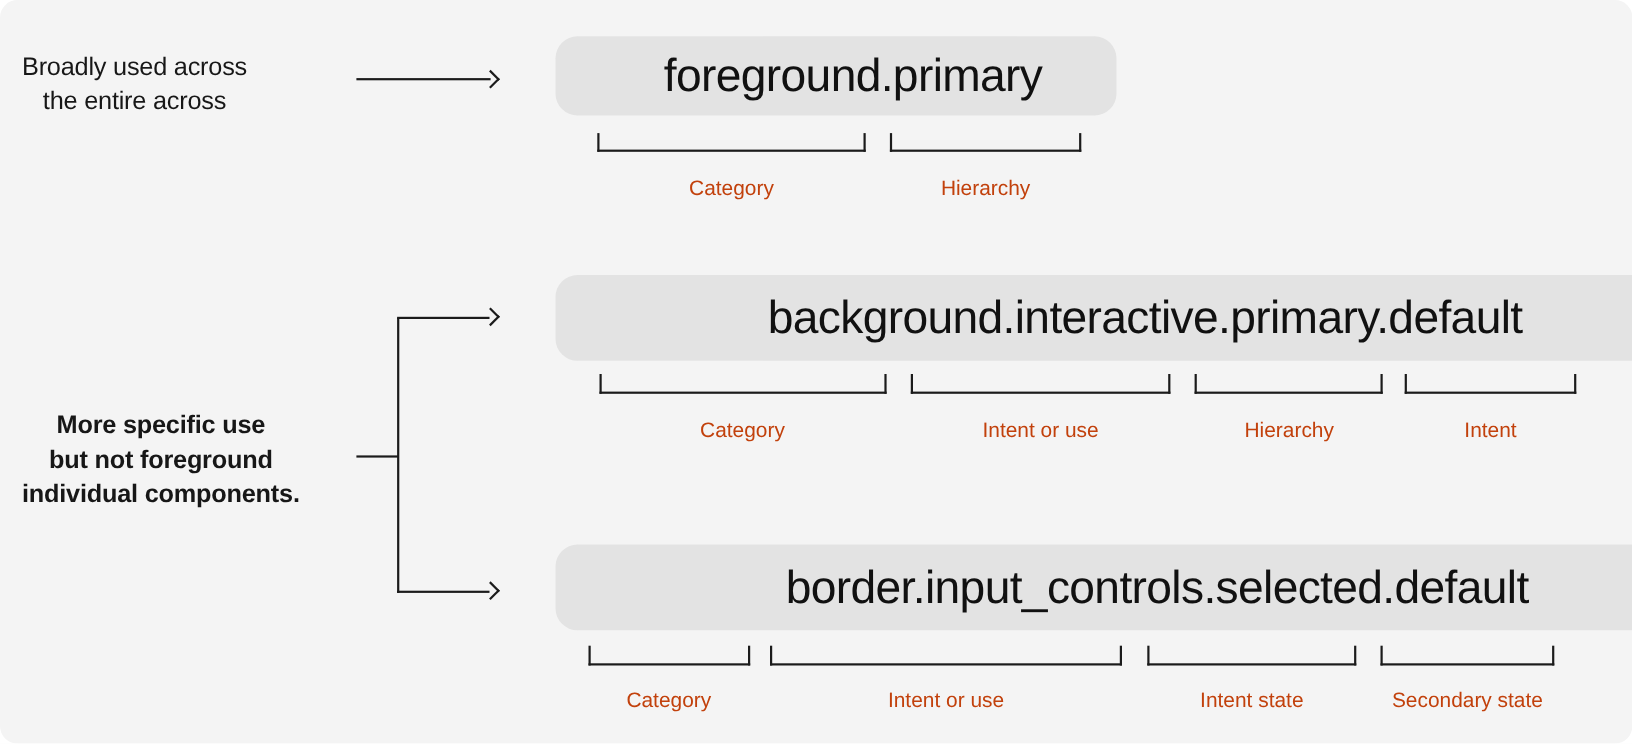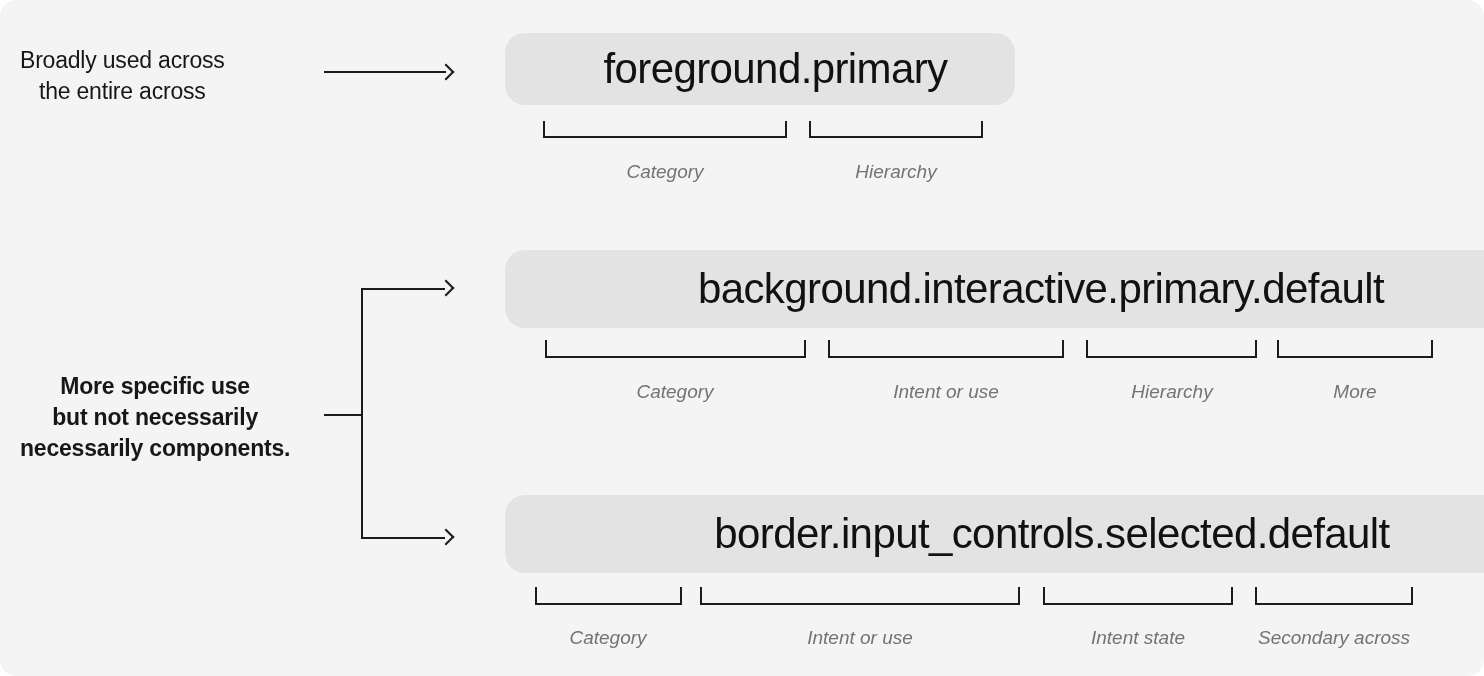--- a/index.html
+++ b/index.html
@@ -43,23 +43,22 @@
   .bracket {
     position: absolute;
     border-left: 2px solid #1b1b1b;
     border-right: 2px solid #1b1b1b;
     border-bottom: 2px solid #1b1b1b;
     box-sizing: border-box;
   }
   .seg-label {
     position: absolute;
     transform: translateX(-50%);
-    font-style: italic;
     font-size: 19px;
-    color: #737373;
+    color: #c2410c;
     white-space: nowrap;
   }
   .hline {
     position: absolute;
     height: 2px;
     background: #1b1b1b;
   }
   .vline {
     position: absolute;
     width: 2px;
@@ -83,22 +82,22 @@
   <div class="annotation" style="left:20px; top:45px;">
     <div>Broadly used across</div>
     <div>the entire across</div>
   </div>
 
   <div class="hline" style="left:324px; top:71px; width:122px;"></div>
   <div class="arrow-head" style="left:440px; top:66px;"></div>
 
   <div class="annotation" style="left:20px; top:371px;font-weight:bold;">
     <div>More specific use</div>
-    <div>but not necessarily</div>
-    <div>necessarily components.</div>
+    <div>but not foreground</div>
+    <div>individual components.</div>
   </div>
 
   <div class="hline" style="left:324px; top:414px; width:38px;"></div>
   <div class="vline" style="left:361px; top:289px; height:250px;"></div>
   <div class="hline" style="left:361px; top:288px; width:84px;"></div>
   <div class="arrow-head" style="left:440px; top:282px;"></div>
   <div class="hline" style="left:361px; top:537px; width:84px;"></div>
   <div class="arrow-head" style="left:440px; top:531px;"></div>
 
   <div class="pill" style="left:505px; top:33px; width:510px; height:72px;">
@@ -112,27 +111,27 @@
   <div class="pill" style="left:505px; top:250px; width:959px; height:78px;padding-left:41px;">
     <span class="pill-text">background.interactive.primary.default</span>
   </div>
   <div class="bracket" style="left:545px; top:340px; width:261px; height:18px;"></div>
   <div class="bracket" style="left:828px; top:340px; width:236px; height:18px;"></div>
   <div class="bracket" style="left:1086px; top:340px; width:171px; height:18px;"></div>
   <div class="bracket" style="left:1277px; top:340px; width:156px; height:18px;"></div>
   <div class="seg-label" style="left:675px; top:381px;">Category</div>
   <div class="seg-label" style="left:946px; top:381px;">Intent or use</div>
   <div class="seg-label" style="left:1172px; top:381px;">Hierarchy</div>
-  <div class="seg-label" style="left:1355px; top:381px;">More</div>
+  <div class="seg-label" style="left:1355px; top:381px;">Intent</div>
 
   <div class="pill" style="left:505px; top:495px; width:1063px; height:78px;">
     <span class="pill-text">border.input_controls.selected.default</span>
   </div>
   <div class="bracket" style="left:535px; top:587px; width:147px; height:18px;"></div>
   <div class="bracket" style="left:700px; top:587px; width:320px; height:18px;"></div>
   <div class="bracket" style="left:1043px; top:587px; width:190px; height:18px;"></div>
   <div class="bracket" style="left:1255px; top:587px; width:158px; height:18px;"></div>
   <div class="seg-label" style="left:608px; top:627px;">Category</div>
   <div class="seg-label" style="left:860px; top:627px;">Intent or use</div>
   <div class="seg-label" style="left:1138px; top:627px;">Intent state</div>
-  <div class="seg-label" style="left:1334px; top:627px;">Secondary across</div>
+  <div class="seg-label" style="left:1334px; top:627px;">Secondary state</div>
 
 </div>
 
 </body></html>

